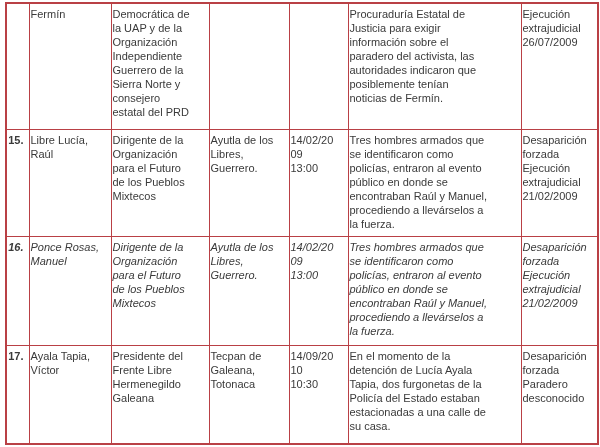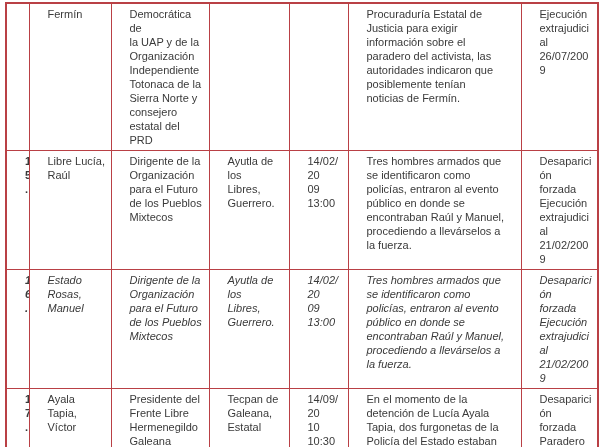--- a/index.html
+++ b/index.html
@@ -18,21 +18,21 @@
   table.cases{
     border-collapse:collapse;
     table-layout:fixed;
     width:592px;
     margin:2px 0 0 5px;
     border:2.5px solid var(--red);
   }
   table.cases td{
     border:1.5px solid var(--red);
     vertical-align:top;
-    padding:3px 5px 3px 18px;
+    padding:3px 5px 3px 1px;
     font-size:11px;
     line-height:14px;
     color:var(--ink);
     white-space:pre-line;
     overflow:hidden;
     word-wrap:break-word;
   }
   td.num{
     font-weight:bold;
     text-align:right;
@@ -65,21 +65,21 @@
       <col class="c-status">
   </colgroup>
   <tbody>
     <tr class="r0">
       <td class="num"></td>
       <td>Fermín</td>
       <td>Democrática de
 la UAP y de la
 Organización
 Independiente
-Totonaca de la
+Guerrero de la
 Sierra Norte y
 consejero
 estatal del PRD</td>
       <td></td>
       <td></td>
       <td>Procuraduría Estatal de
 Justicia para exigir
 información sobre el
 paradero del activista, las
 autoridades indicaron que
@@ -112,21 +112,21 @@
 procediendo a llevárselos a
 la fuerza.</td>
       <td>Desaparición
 forzada
 Ejecución
 extrajudicial
 21/02/2009</td>
     </tr>
     <tr class="r2">
       <td class="num">16.</td>
-      <td>Estado Rosas,
+      <td>Ponce Rosas,
 Manuel</td>
       <td>Dirigente de la
 Organización
 para el Futuro
 de los Pueblos
 Mixtecos</td>
       <td>Ayutla de los
 Libres,
 Guerrero.</td>
       <td>14/02/20
@@ -148,21 +148,21 @@
     <tr class="r3">
       <td class="num">17.</td>
       <td>Ayala Tapia,
 Víctor</td>
       <td>Presidente del
 Frente Libre
 Hermenegildo
 Galeana</td>
       <td>Tecpan de
 Galeana,
-Estatal</td>
+Totonaca</td>
       <td>14/09/20
 10
 10:30</td>
       <td>En el momento de la
 detención de Lucía Ayala
 Tapia, dos furgonetas de la
 Policía del Estado estaban
 estacionadas a una calle de
 su casa.</td>
       <td>Desaparición

